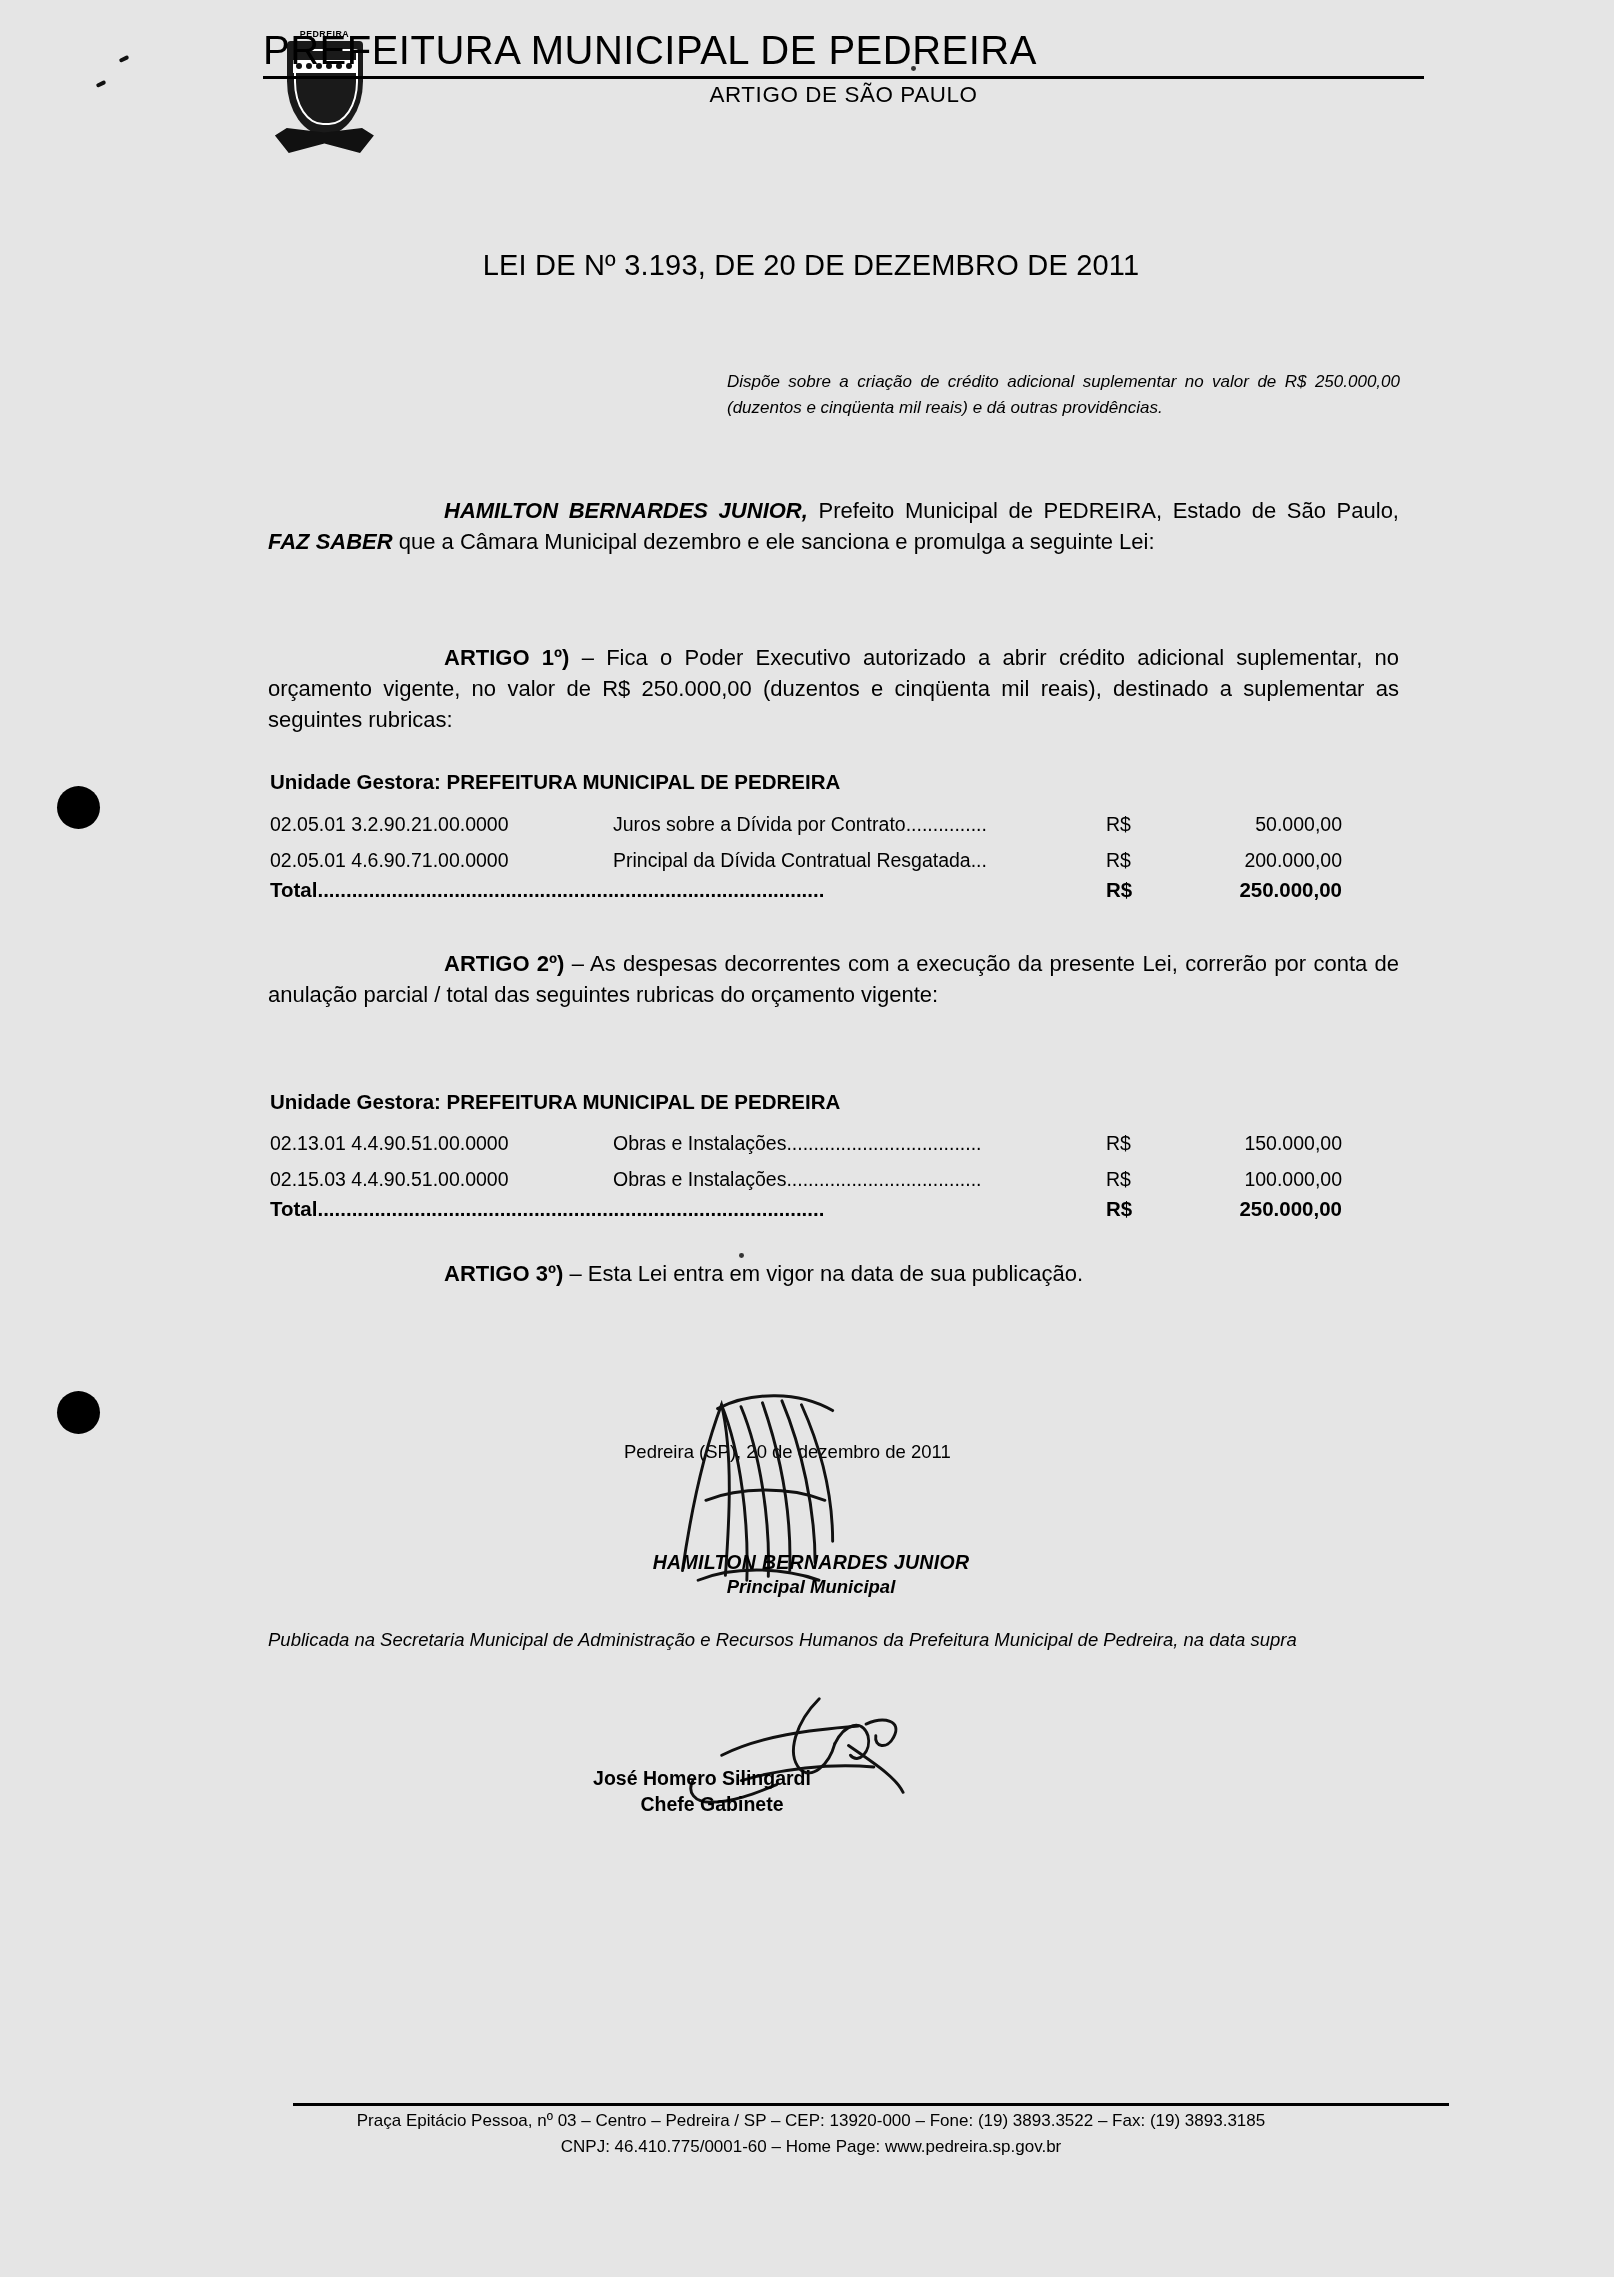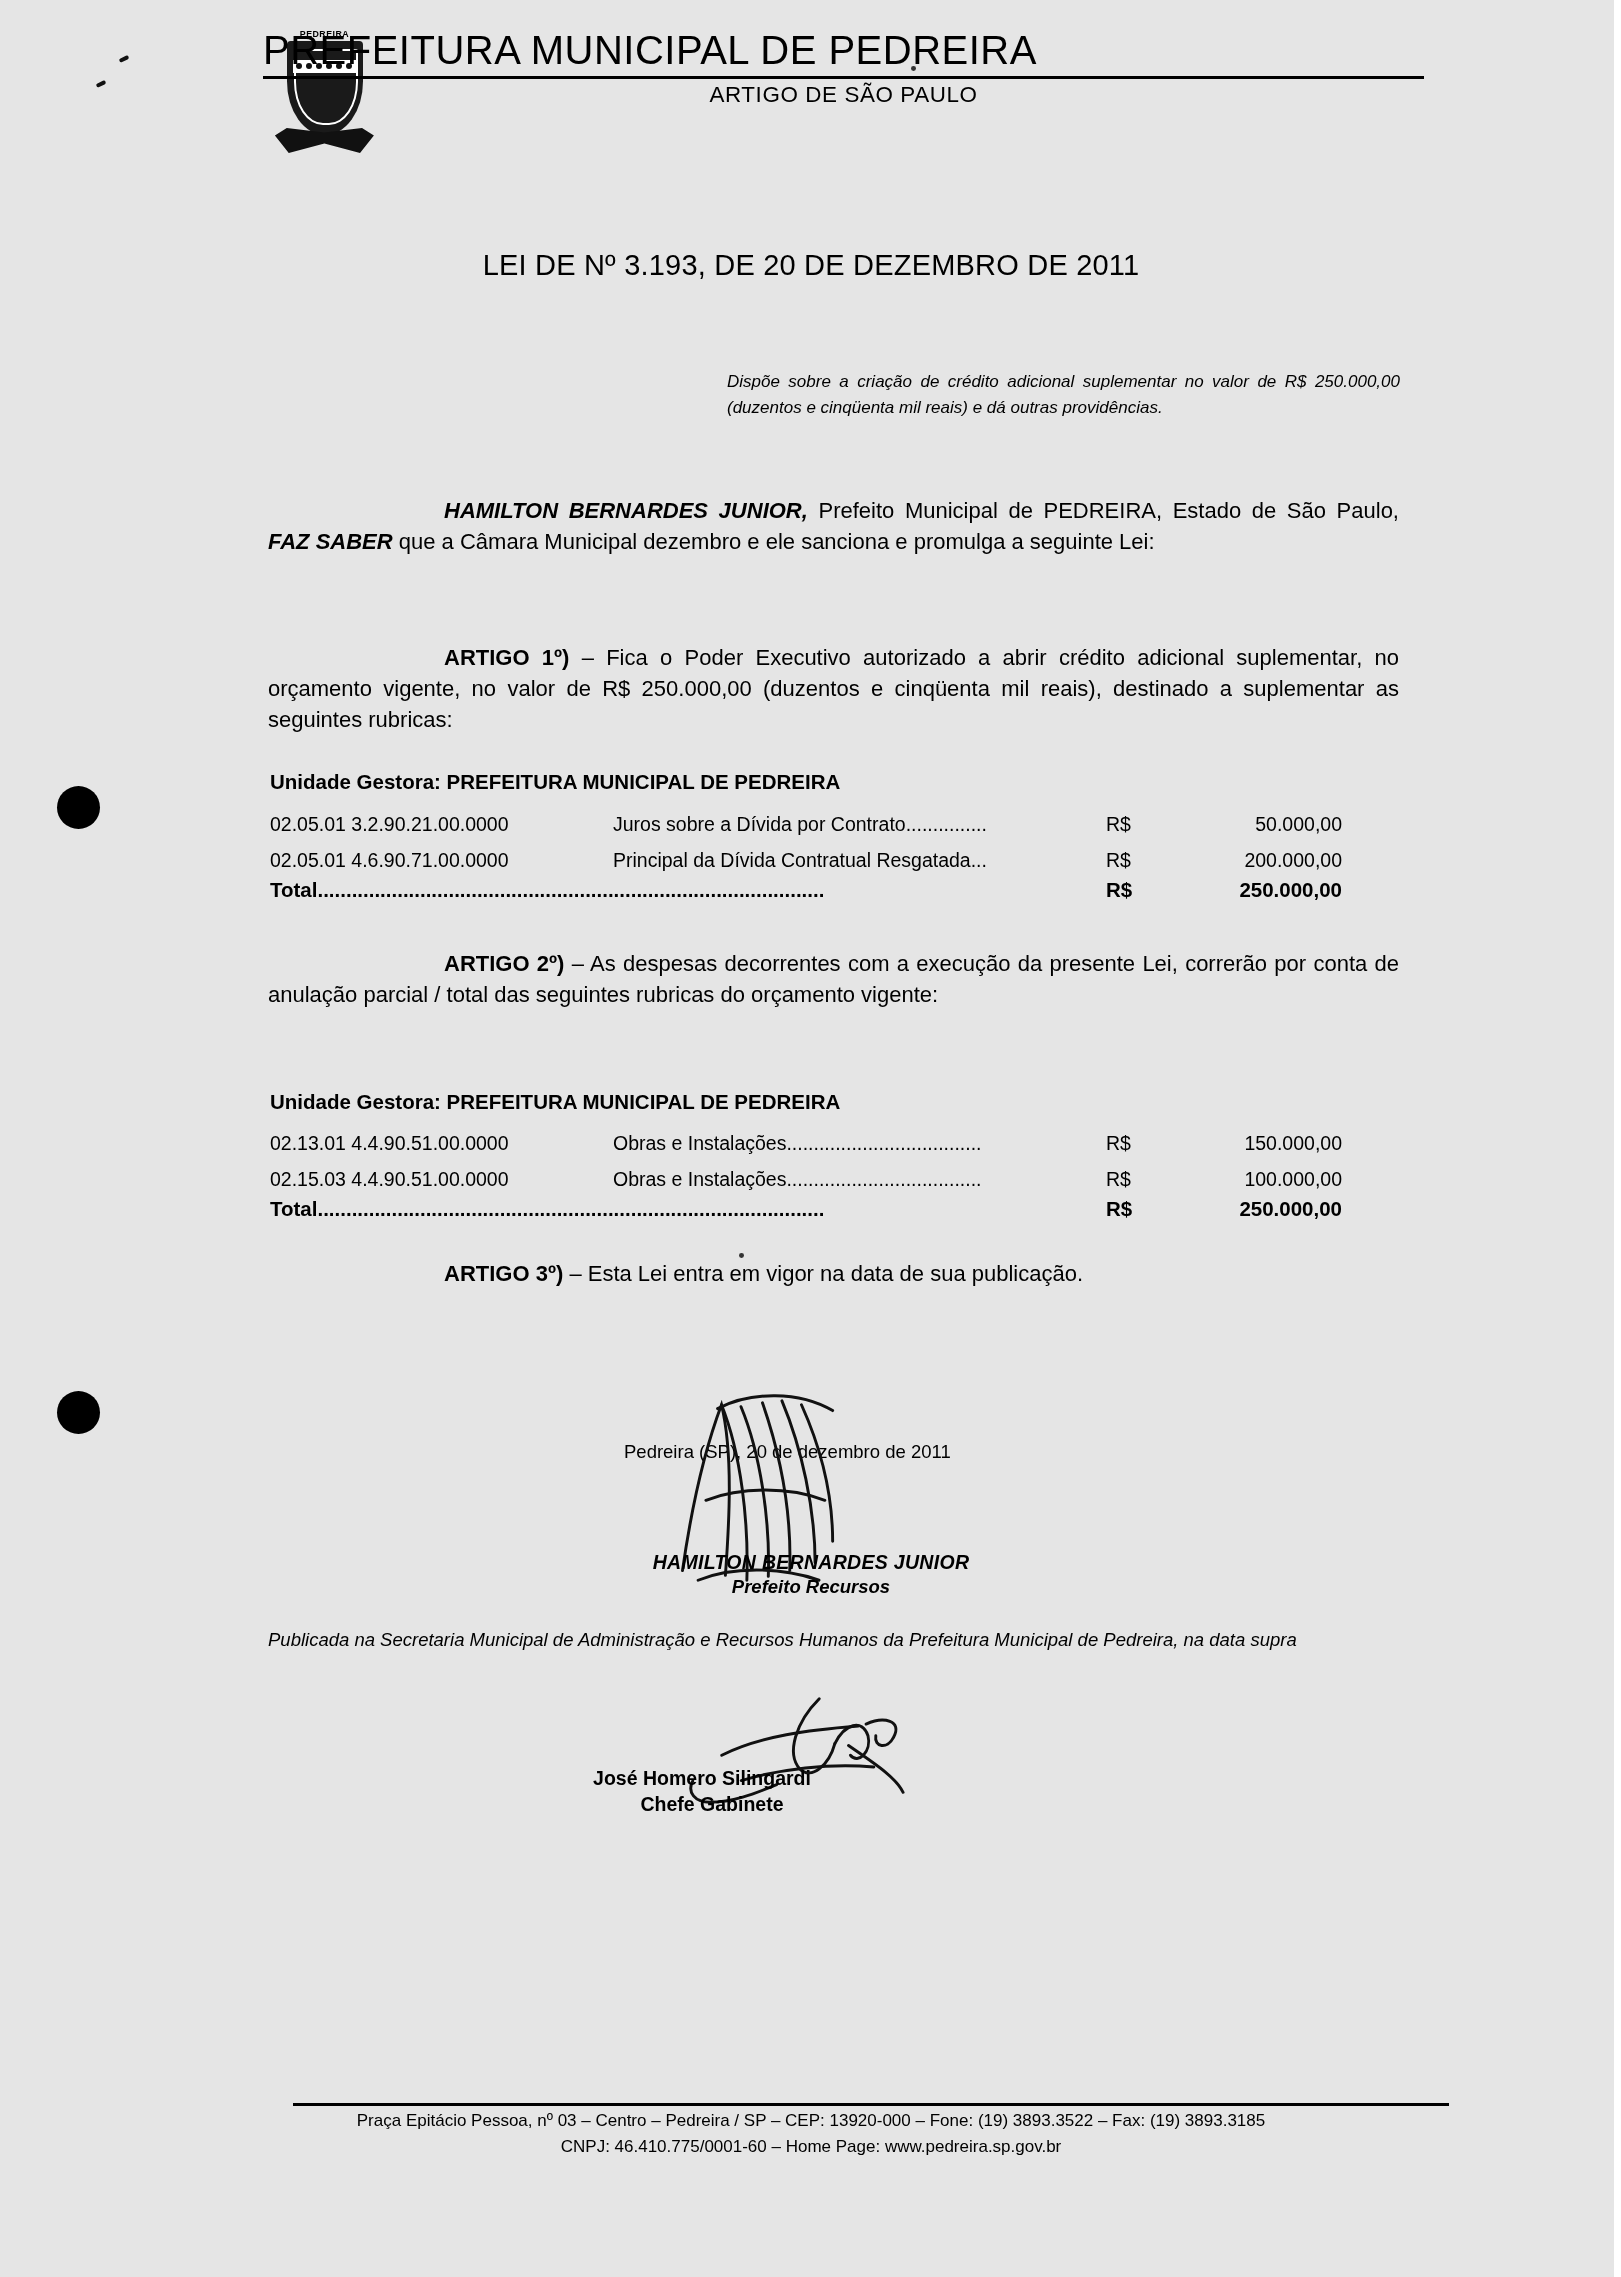--- a/index.html
+++ b/index.html
@@ -437,21 +437,21 @@
       <path d="M142 18 C 160 70, 172 130, 170 190"></path>
       <path d="M162 16 C 182 64, 196 126, 196 182"></path>
       <path d="M182 20 C 200 60, 214 110, 214 160"></path>
       <path d="M96 24 C 130 6, 180 6, 214 26"></path>
       <path d="M84 118 C 120 104, 170 104, 206 118"></path>
       <path d="M76 200 C 110 186, 160 186, 200 200"></path>
     </g>
   </svg>
 
   <div class="sig-name">HAMILTON BERNARDES JUNIOR</div>
-  <div class="sig-role">Prefeito Recursos</div>
+  <div class="sig-role">Principal Municipal</div>
 
   <div class="pub-note">Publicada na Secretaria Municipal de Administração e Recursos Humanos da Prefeitura Municipal de Pedreira, na data supra</div>
 
   <svg class="scribble" style="left:702px; top:1687px;" width="254" height="117" viewBox="0 0 260 120">
     <g fill="none" stroke="#111" stroke-width="3" stroke-linecap="round">
       <path d="M20 70 C 60 50, 110 44, 160 40"></path>
       <path d="M120 12 C 96 36, 86 68, 100 84 C 112 96, 130 80, 136 58"></path>
       <path d="M136 58 C 146 38, 164 32, 170 50 C 174 66, 160 80, 152 70"></path>
       <path d="M168 38 C 186 30, 206 34, 196 52 C 190 64, 176 62, 178 50"></path>
       <path d="M150 60 C 176 78, 198 92, 206 108"></path>

